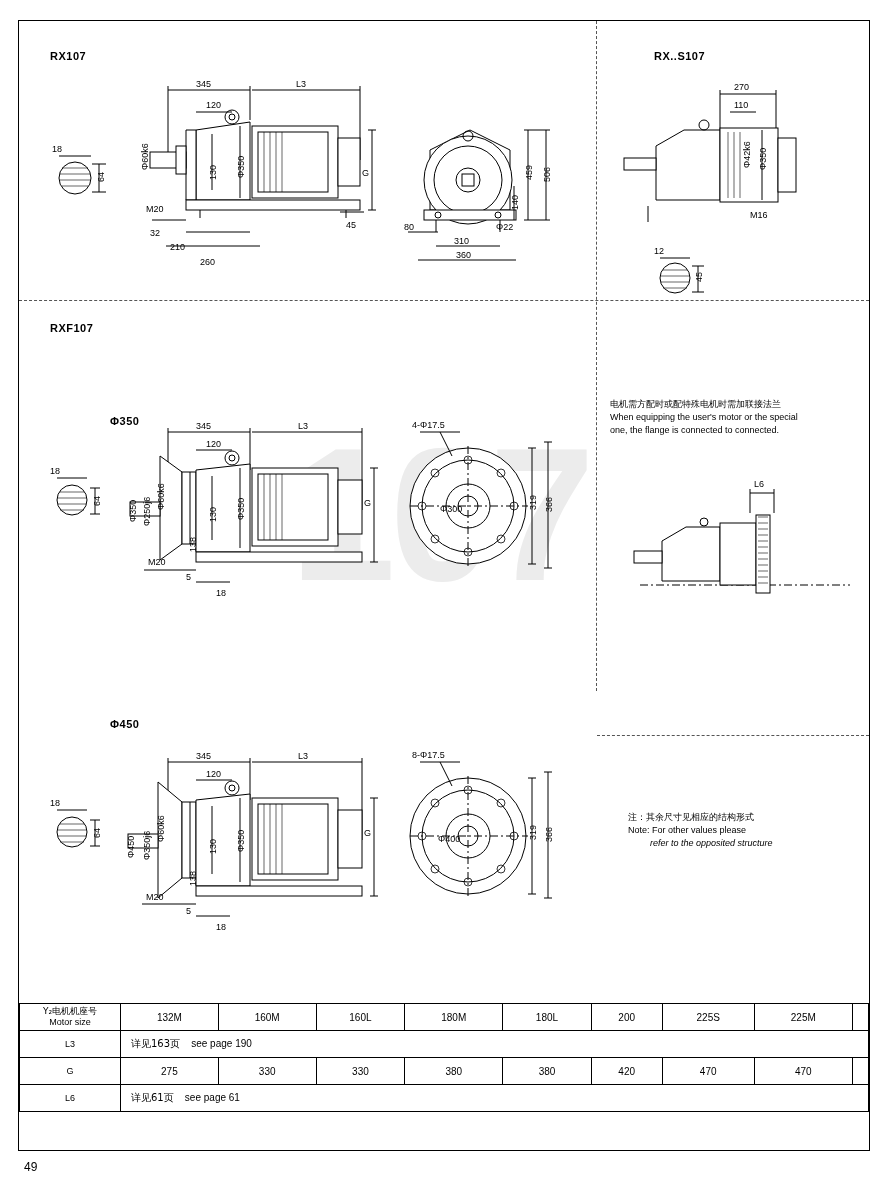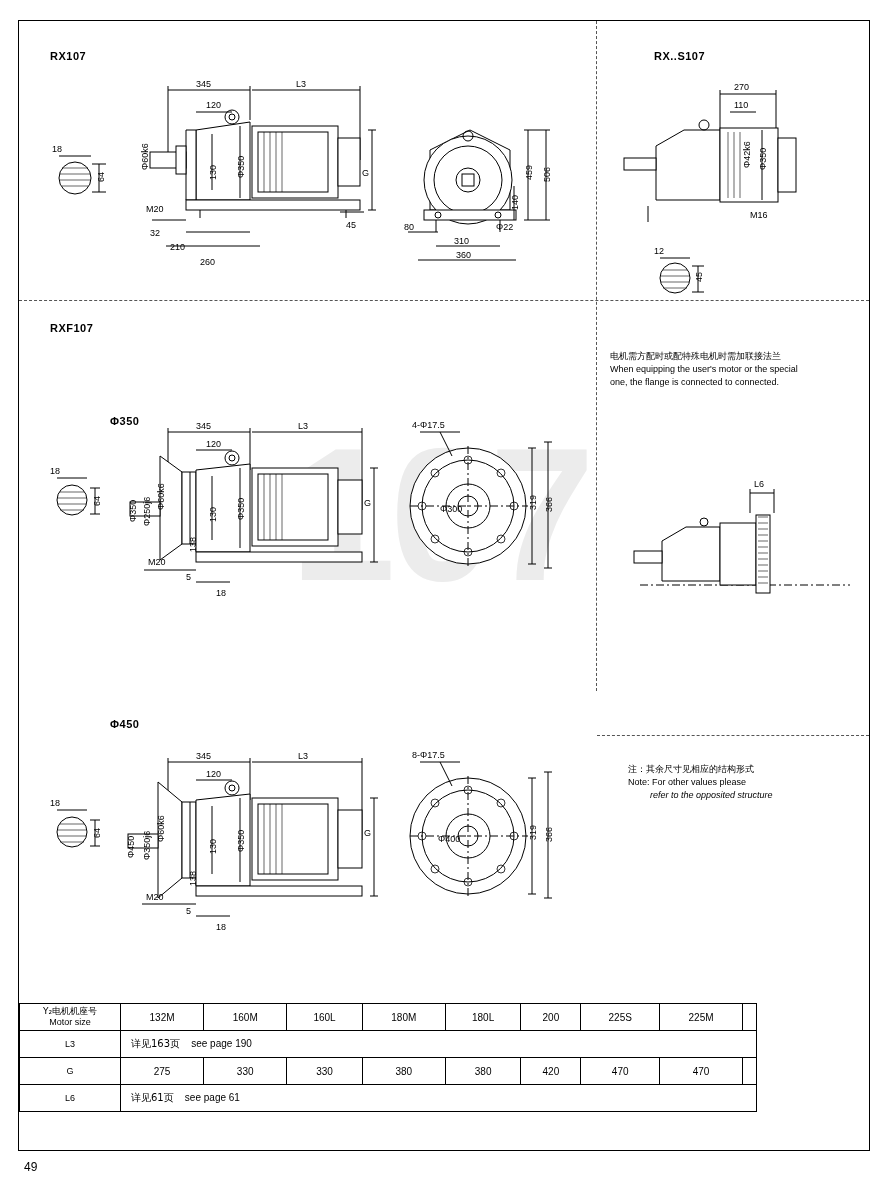--- a/index.html
+++ b/index.html
@@ -5,23 +5,23 @@
   html,body{margin:0;padding:0;background:#fff;}
   body{width:888px;height:1191px;font-family:"Liberation Sans",sans-serif;color:#000;position:relative;overflow:hidden;}
   .page{position:absolute;left:0;top:0;width:888px;height:1191px;}
   .frame{position:absolute;left:18px;top:20px;width:852px;height:1131px;border:1px solid #000;box-sizing:border-box;}
   .vsplit{position:absolute;left:596px;top:21px;width:0;height:670px;border-left:1px dashed #555;}
   .hsplit1{position:absolute;left:19px;top:300px;width:850px;height:0;border-top:1px dashed #555;}
   .hsplit2{position:absolute;left:597px;top:735px;width:272px;height:0;border-top:1px dashed #555;}
   .lbl{position:absolute;font-size:11px;font-weight:bold;letter-spacing:.5px;}
   .wm{position:absolute;left:290px;top:405px;font-size:190px;font-weight:bold;color:#ececec;letter-spacing:-6px;z-index:0;font-family:"Liberation Sans",sans-serif;}
   svg{position:absolute;left:0;top:0;overflow:visible;}
-  .note{position:absolute;font-size:9px;line-height:13px;}
+  .note{position:absolute;font-size:9px;line-height:13px;margin-top:48px;}
   .note .cn{font-family:"DejaVu Sans",sans-serif;}
-  table.spec{position:absolute;left:19px;top:1003px;width:738px;border-collapse:collapse;}
+  table.spec{position:absolute;left:19px;top:1003px;width:850px;border-collapse:collapse;}
   table.spec td{border:1px solid #000;height:26px;font-size:10px;text-align:center;padding:0 2px;}
   table.spec td.head{width:96px;line-height:11px;font-size:9px;}
   table.spec td.left{text-align:left;padding-left:10px;}
   .pageno{position:absolute;left:24px;top:1160px;font-size:12px;}
   .cnfont{font-family:"DejaVu Sans",sans-serif;}
 </style>
 </head>
 <body>
 
 <div class="page">

